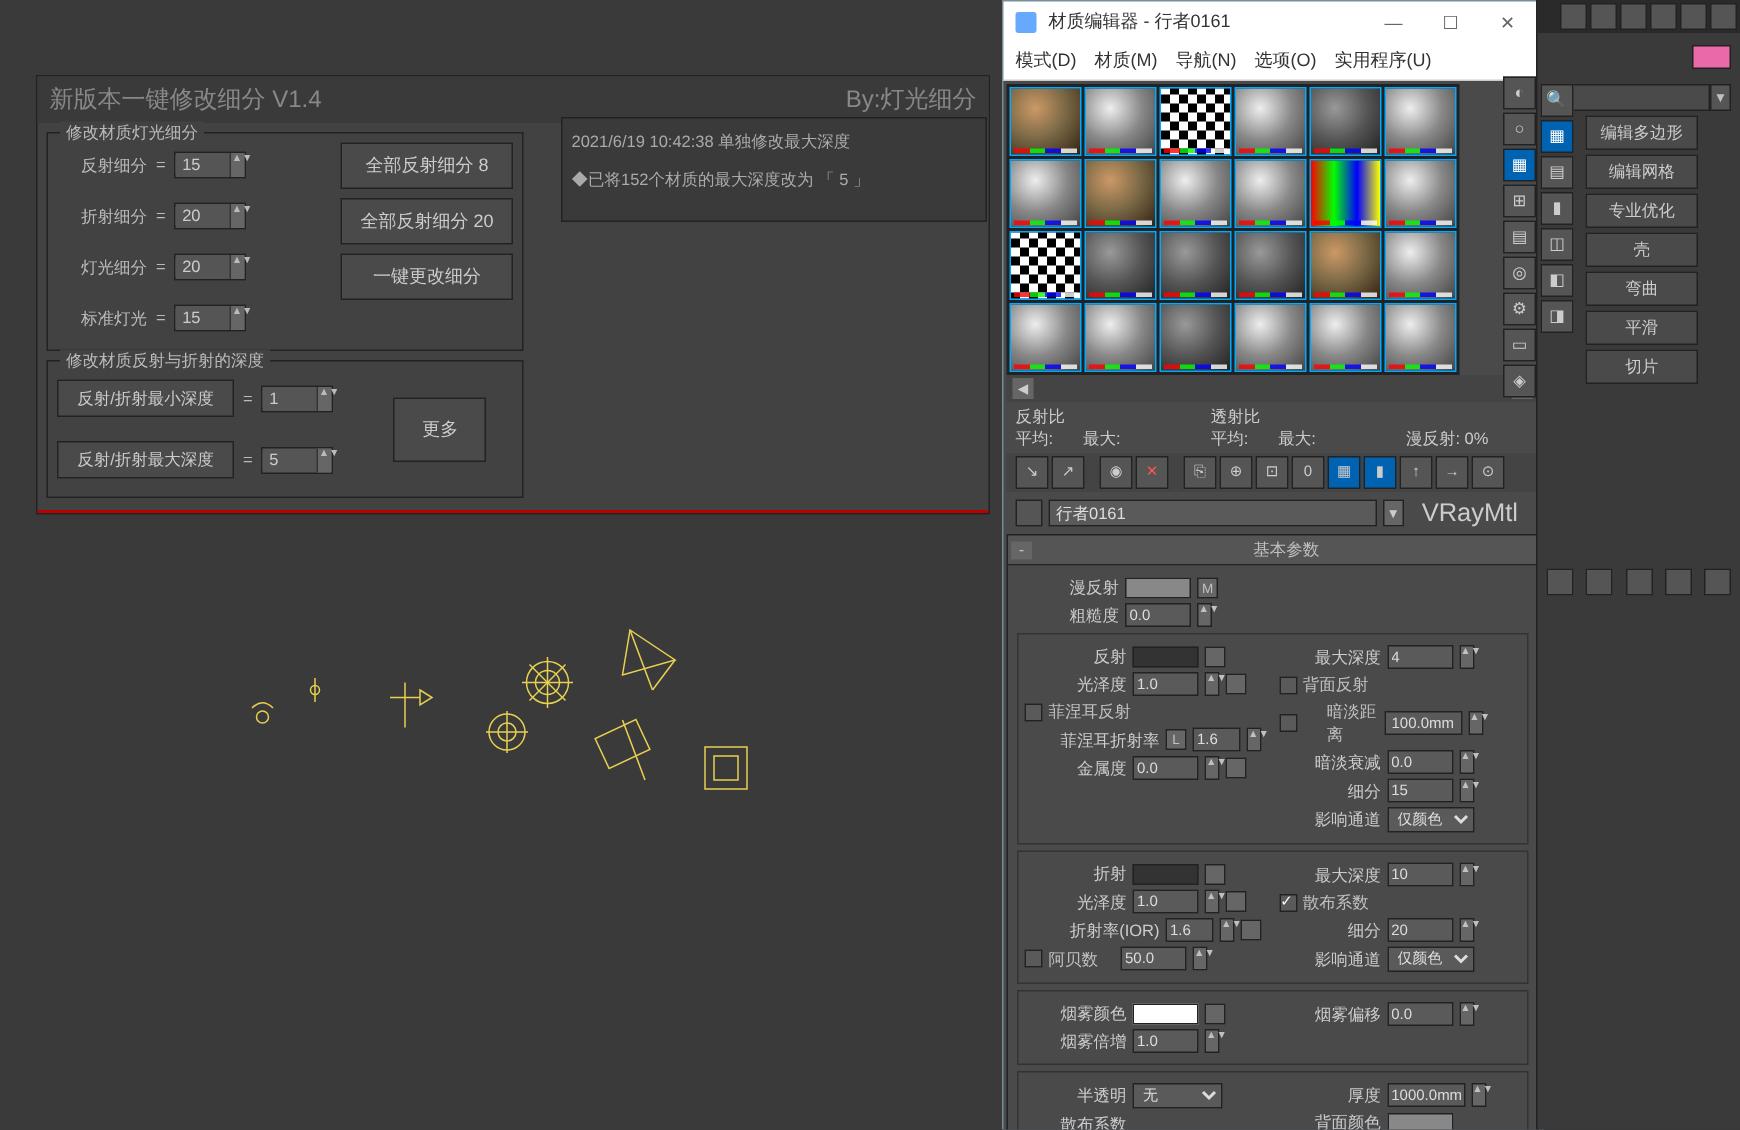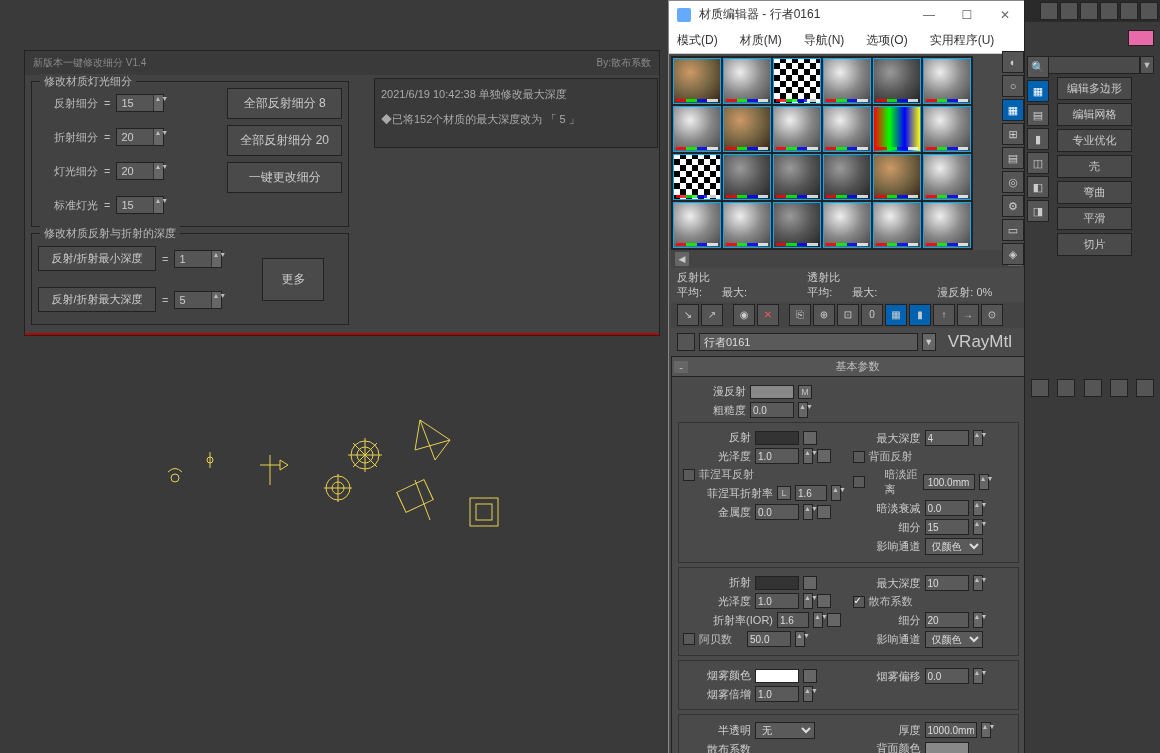--- a/index.html
+++ b/index.html
@@ -1,20 +1,20 @@
 <!DOCTYPE html>
 <html><head>
 <meta charset="utf-8">
 <style>
 * { box-sizing: border-box; margin: 0; padding: 0; font-family: "Microsoft YaHei", sans-serif; }
 body { background: #3a3a3a; width: 1160px; height: 753px; position: relative; overflow: hidden; color: #c0c0c0; font-size: 11px; }
 
 
 .script-panel { position: absolute; left: 24px; top: 50px; width: 636px; background: #424242; border: 1px solid #222; }
-.script-title { background: #3a3a3a; padding: 5px 8px; font-size: 10px; color: #888; display: flex; justify-content: space-between; text-align: center; }
+.script-title { background: #3a3a3a; padding: 5px 8px; font-size: 16px; color: #888; display: flex; justify-content: space-between; text-align: center; }
 .group-box { margin: 6px; border: 1px solid #222; padding: 6px; position: relative; }
 .group-box legend { position: absolute; top: -8px; left: 8px; background: #424242; padding: 0 4px; font-size: 11px; color: #bbb; }
 .row { display: flex; align-items: center; margin: 6px 0; gap: 6px; }
 .label { width: 60px; text-align: right; color: #bbb; }
 .eq { color: #bbb; }
 .spinner { display: flex; align-items: center; background: #555; border: 1px solid #222; height: 18px; }
 .spinner input { width: 36px; background: #555; border: none; color: #ccc; padding: 0 4px; font-size: 11px; }
 .spinner .arrows { width: 10px; height: 16px; background: #666; border-left: 1px solid #333; font-size: 7px; line-height: 8px; text-align: center; color: #bbb; }
 .btn { background: #4a4a4a; border: 1px solid #222; color: #ccc; padding: 6px 12px; font-size: 12px; cursor: pointer; }
 .left-col { display: flex; flex-direction: column; gap: 4px; }
@@ -26,21 +26,21 @@
 
 .log-area { position: absolute; left: 374px; top: 78px; width: 284px; height: 70px; background: #3a3a3a; border: 1px solid #222; padding: 6px; color: #aaa; font-size: 11px; }
 .log-line { margin: 2px 0; }
 
 
 .mat-editor { position: absolute; left: 668px; top: 0; width: 361px; height: 753px; background: #0ea5e9; border: 1px solid #888; }
 .mat-titlebar { background: #fff; color: #333; padding: 5px 8px; display: flex; align-items: center; gap: 8px; font-size: 12px; }
 .mat-titlebar .icon { width: 14px; height: 14px; background: #6af; border-radius: 2px; }
 .mat-titlebar .spacer { flex: 1; }
 .mat-titlebar .winbtn { width: 30px; text-align: center; color: #666; cursor: pointer; }
-.mat-menubar { background: #fff; color: #333; padding: 4px 8px; display: flex; gap: 22px; font-size: 12px; border-bottom: 1px solid #ccc; }
+.mat-menubar { background: #fff; color: #333; padding: 4px 8px; display: flex; gap: 12px; font-size: 12px; border-bottom: 1px solid #ccc; }
 .mat-menubar span { cursor: pointer; }
 
 .mat-body { background: #4a4a4a; padding: 2px; }
 .swatch-grid { display: grid; grid-template-columns: repeat(6, 48px); gap: 2px; padding: 2px; background: #222; }
 .swatch { width: 48px; height: 46px; background: radial-gradient(circle at 35% 30%, #eee, #888 50%, #444); border: 1px solid #0af; position: relative; }
 .swatch.checker { background: repeating-conic-gradient(#fff 0 25%, #000 0 50%) 0/12px 12px; }
 .swatch.brown { background: radial-gradient(circle at 35% 30%, #c96, #764 50%, #321); }
 .swatch.dark { background: radial-gradient(circle at 35% 30%, #999, #555 50%, #222); }
 .swatch.colorband { background: linear-gradient(90deg,#f00,#0f0,#00f,#ff0); }
 .swatch::after { content: ""; position: absolute; left: 2px; right: 2px; bottom: 1px; height: 3px; background: linear-gradient(90deg,#f00 0 25%,#0f0 0 50%,#00f 0 75%,#fff 0); opacity: 0.8; }
@@ -102,21 +102,21 @@
 
 .viewport { position: absolute; left: 160px; top: 410px; width: 380px; height: 150px; }
 
 </style>
 </head>
 <body>
 
 <div class="script-panel">
   <div class="script-title">
     <span>新版本一键修改细分 V1.4</span>
-    <span>By:散布系数</span>
+    <span>By:灯光细分</span>
   </div>
   <div style="display:flex;">
     <div style="flex:0 0 330px;">
       <div class="group-box">
         <legend>修改材质灯光细分</legend>
         <div class="group1-body">
           <div class="left-col">
             <div class="row">
               <span class="label">反射细分</span>
               <span class="eq">=</span>

